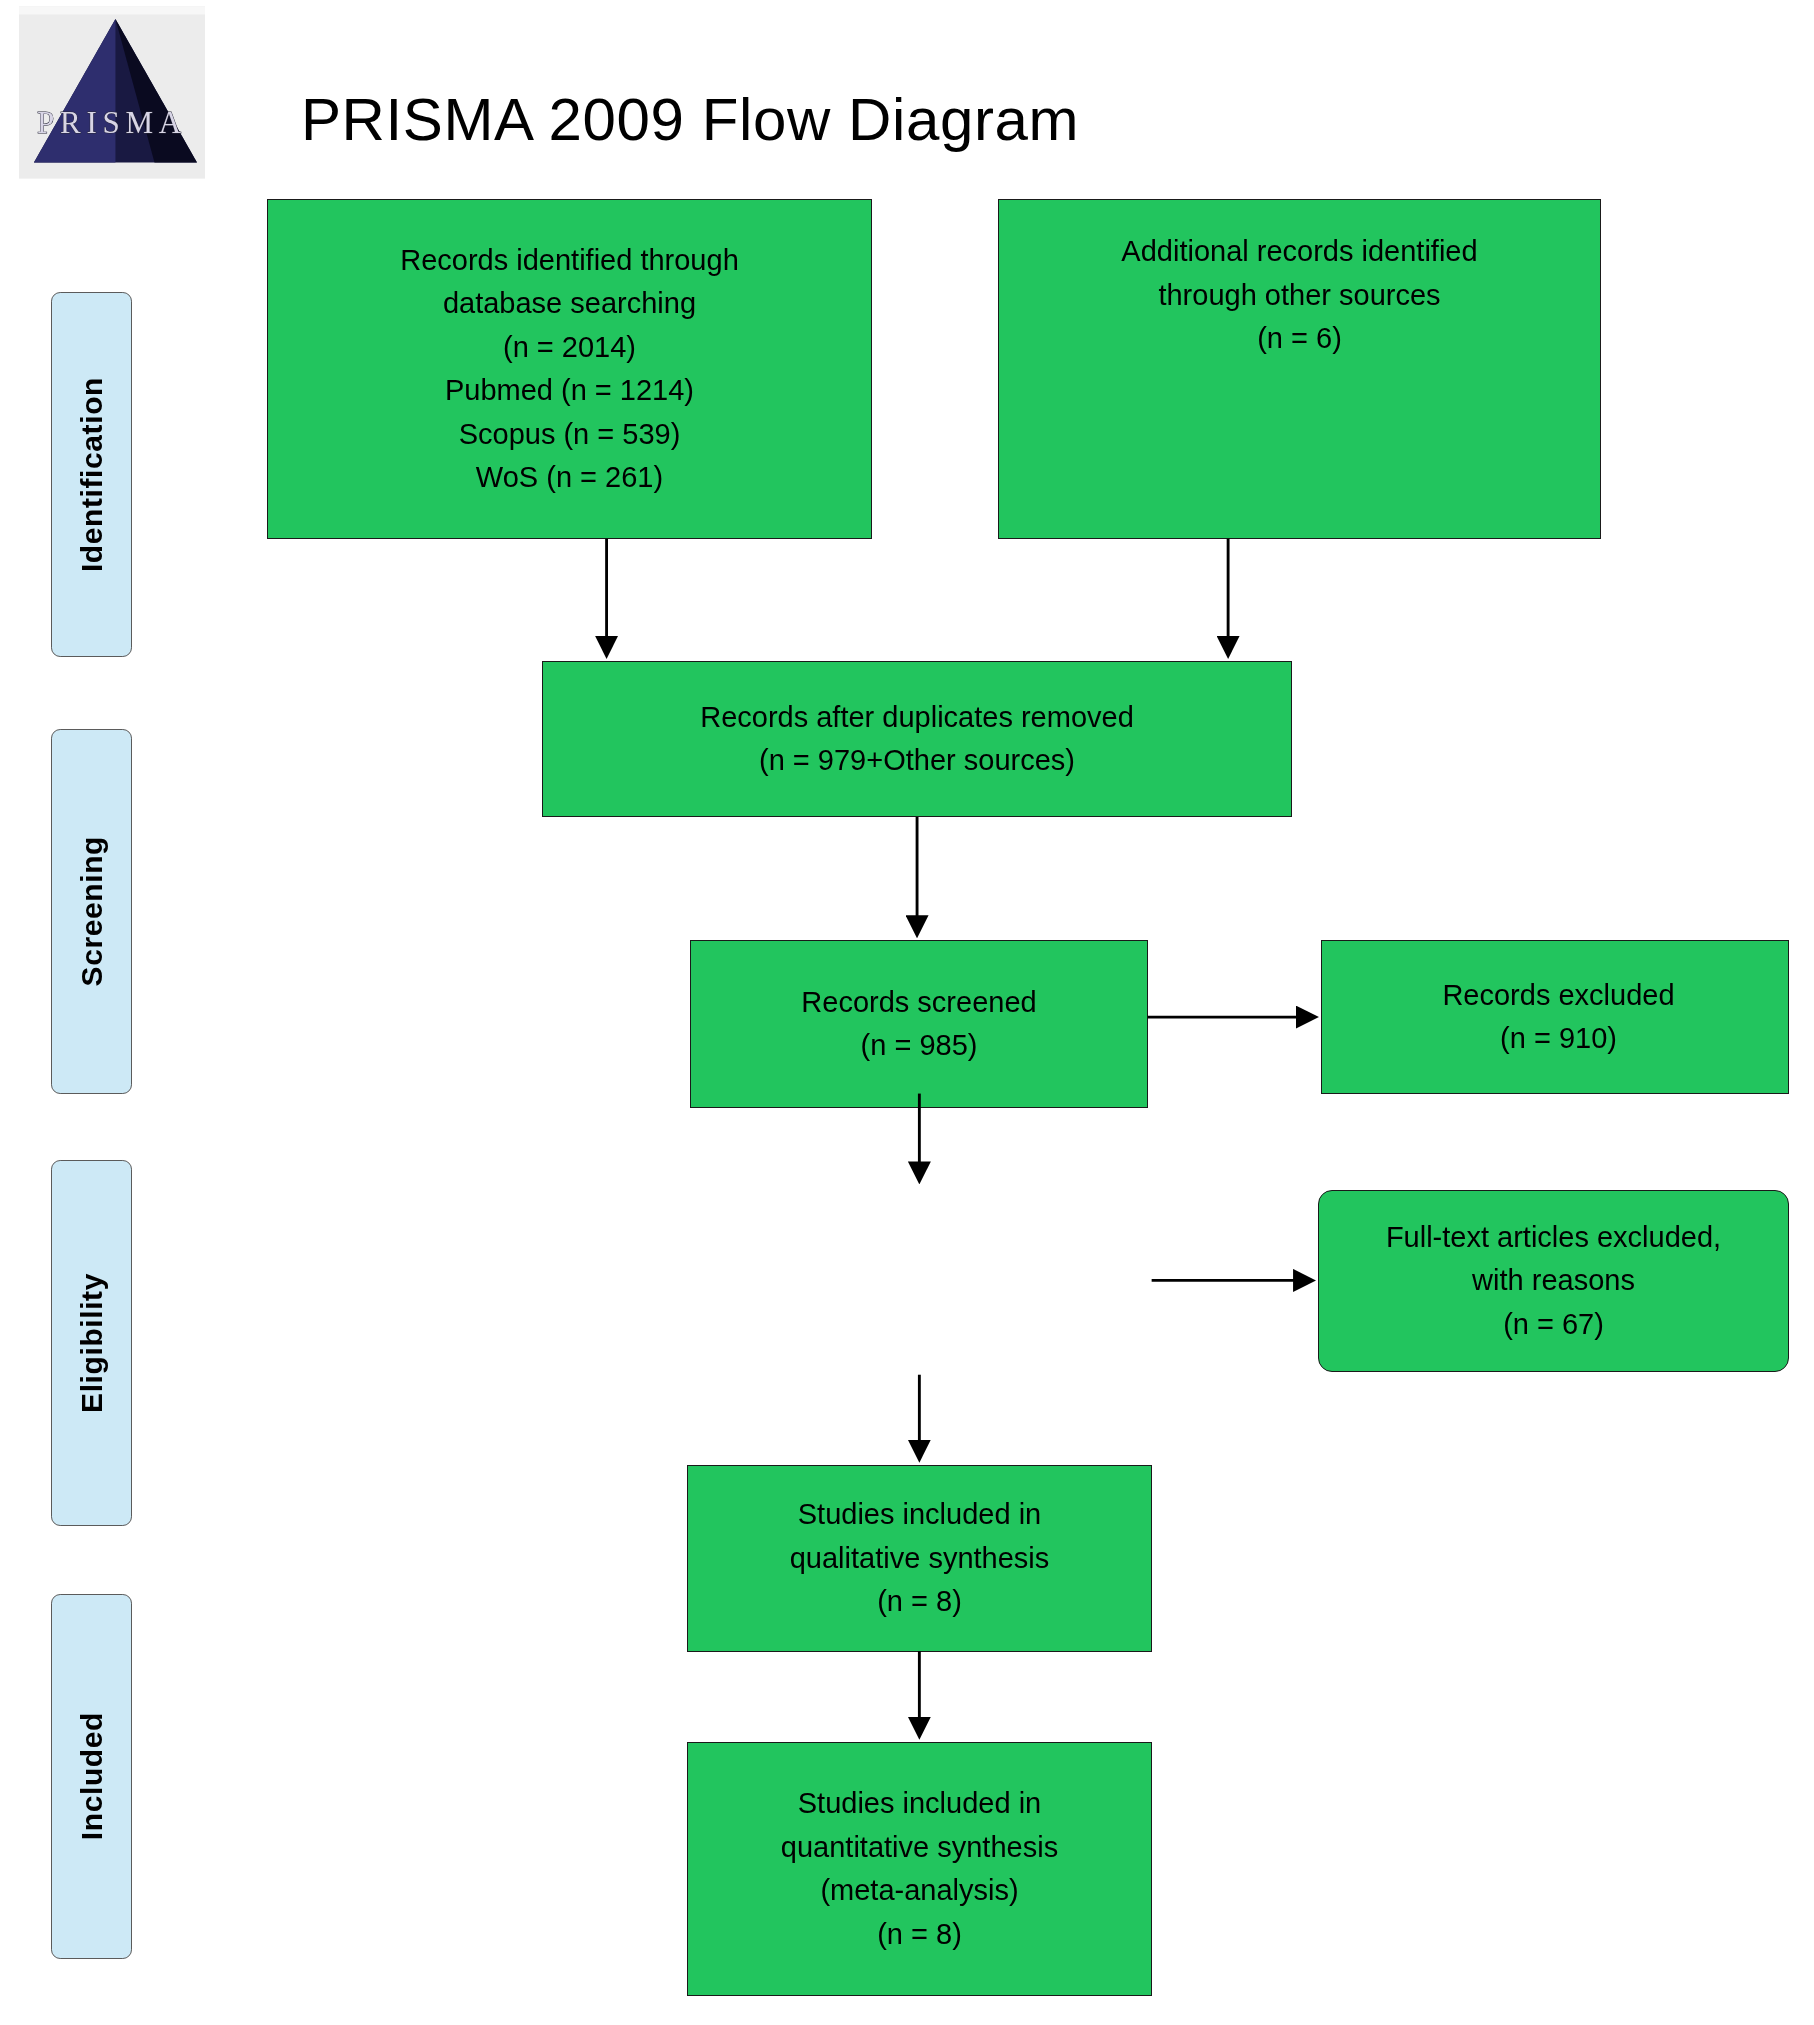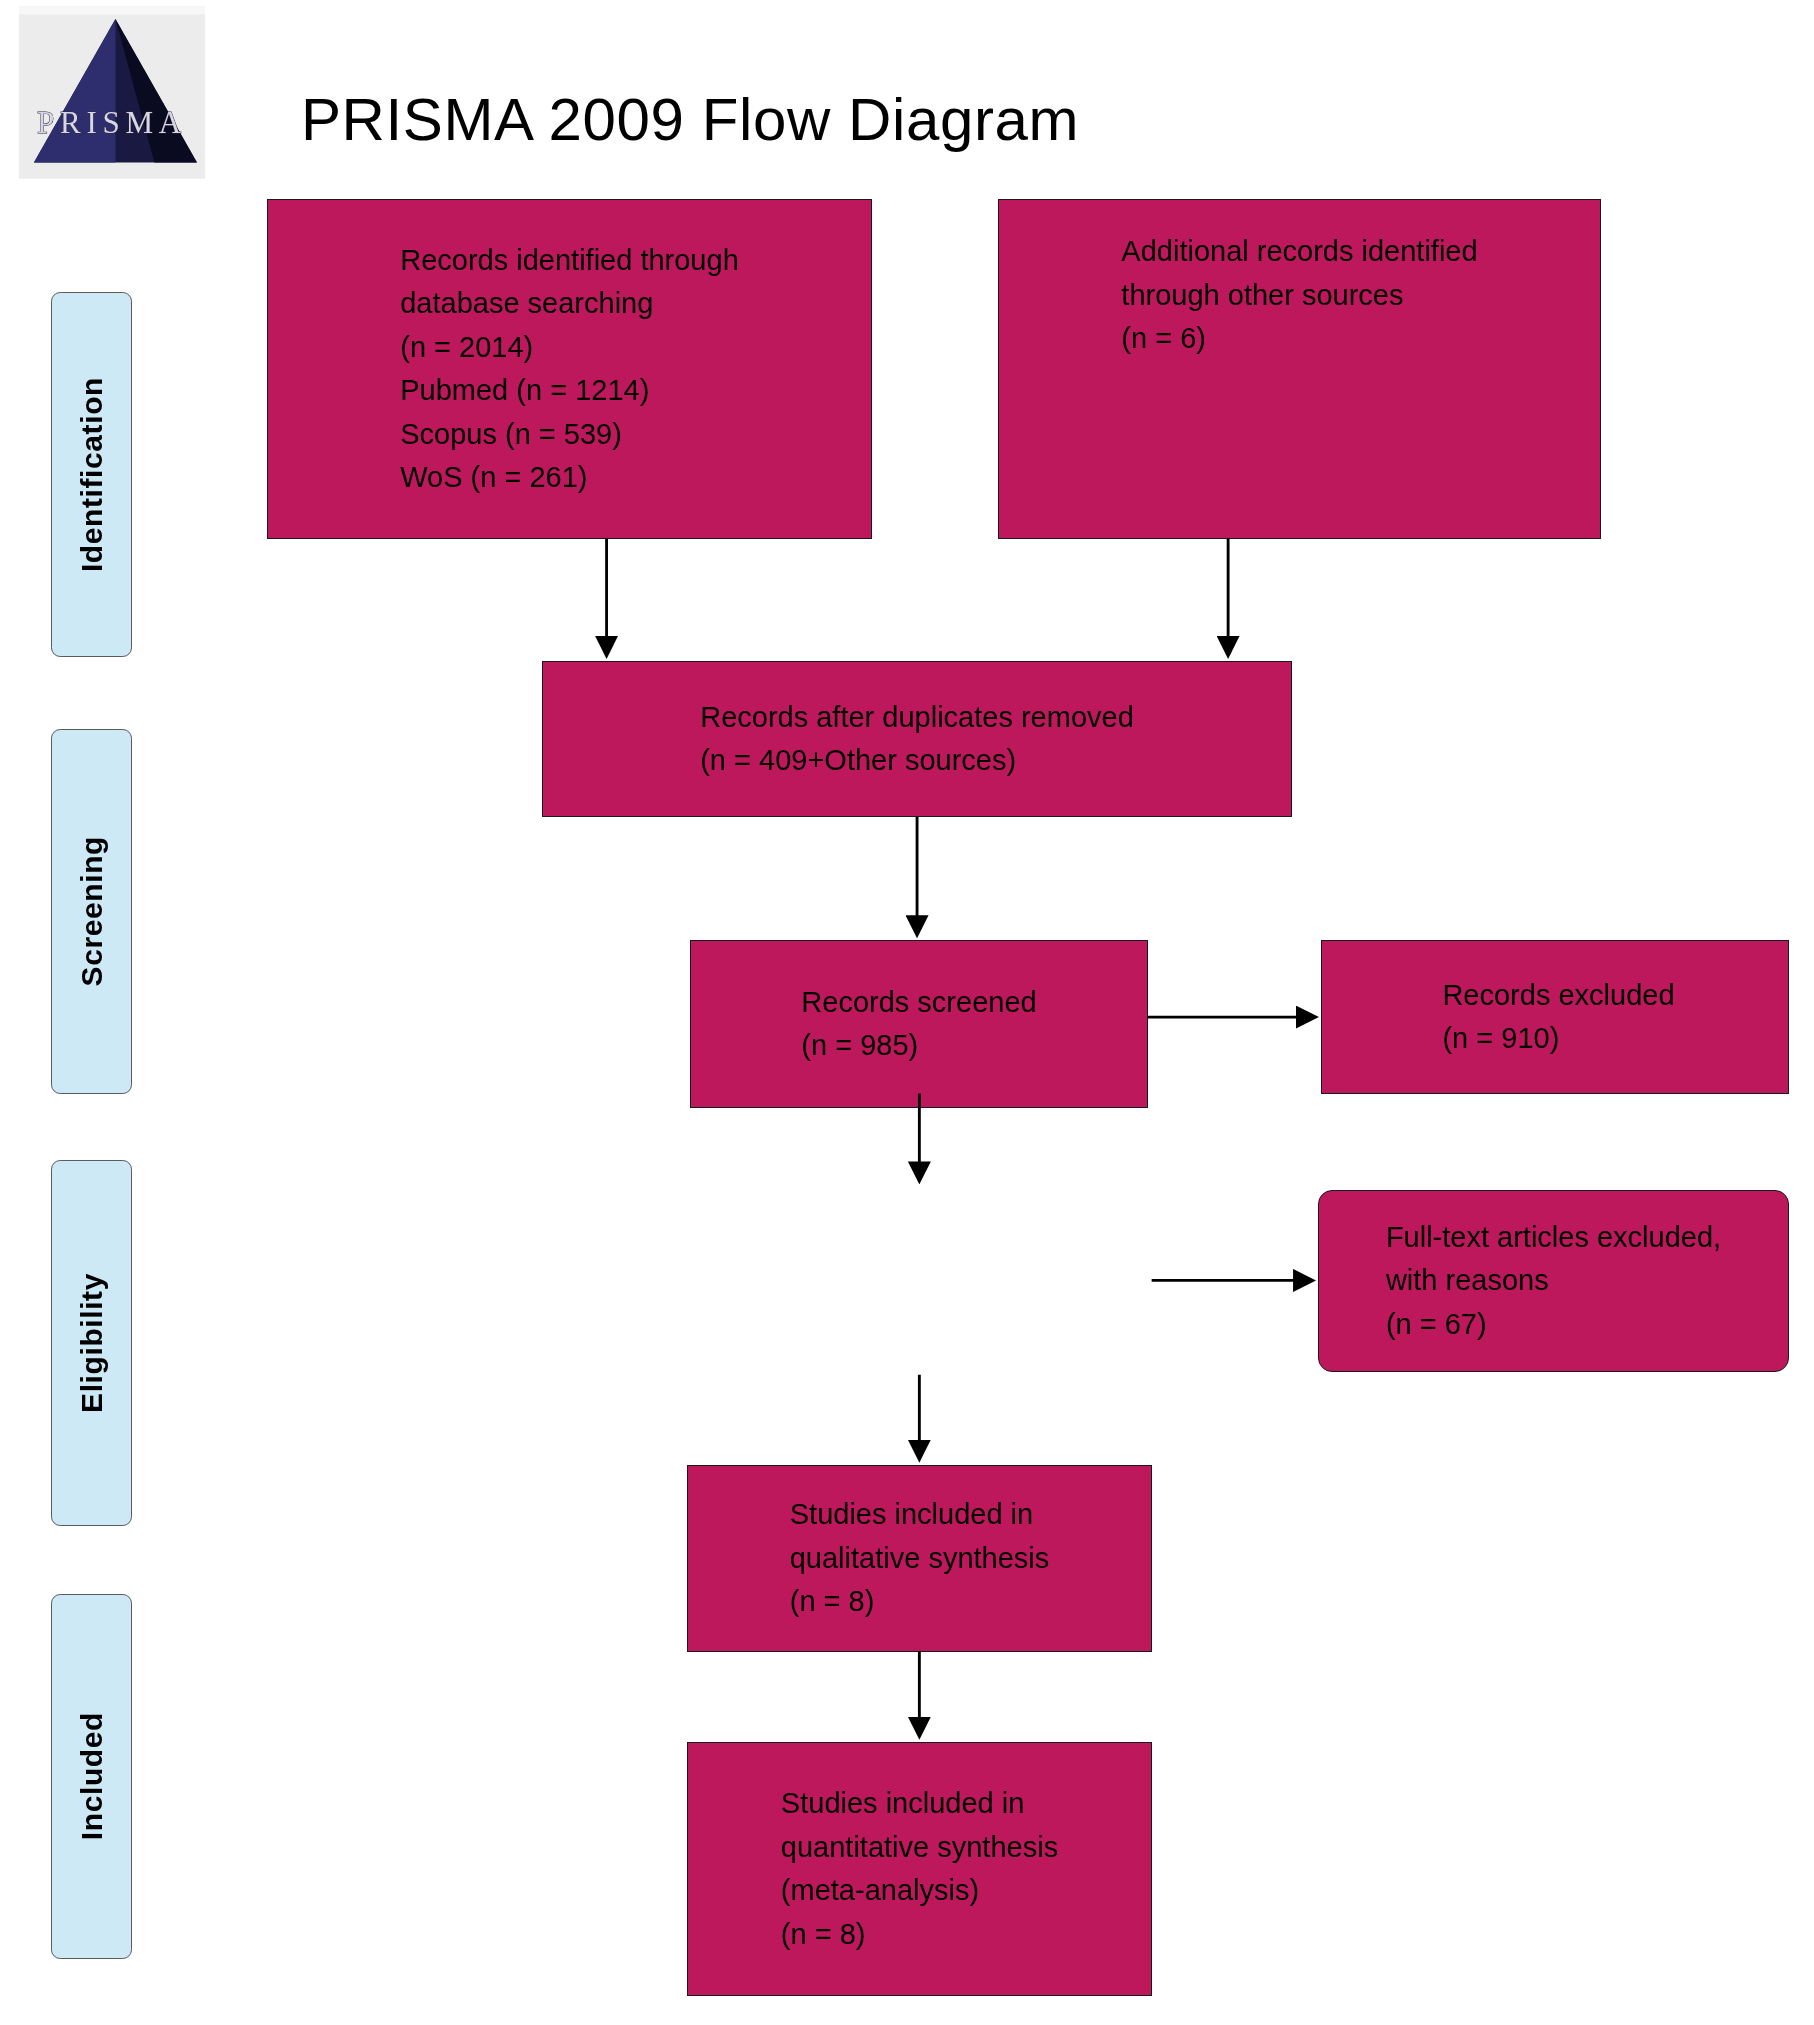--- a/index.html
+++ b/index.html
@@ -49,25 +49,26 @@
     letter-spacing: 0.6px;
   }
   #stage-identification { top: 292px;  height: 365px; }
   #stage-screening      { top: 729px; height: 365px; }
   #stage-eligibility    { top: 1160px; height: 366px; }
   #stage-included       { top: 1594px; height: 365px; }
 
   
   .fbox {
     position: absolute;
-    background: #be185d;
+    background: #22c55e;
     border: 1.7px solid #1a1a1a;
     display: flex;
     align-items: center;
     justify-content: center;
+    text-align: center;
     padding: 5.7px 14px;
   }
   .fbox .txt {
     white-space: pre-line;
     font-size: 29px;
     line-height: 1.5;
   }
   .fbox.top-align { align-items: flex-start; padding-top: 30px; margin-left: 37px; }
 
   #box-identified        { left: 267px;  top: 199px;  width: 605px; height: 340px; }
@@ -140,21 +141,21 @@
   </div>
 
   <div class="fbox top-align" id="box-additional">
     <div class="txt">Additional records identified
 through other sources
 (n = 6)</div>
   </div>
 
   <div class="fbox" id="box-duplicates">
     <div class="txt">Records after duplicates removed
-(n = 409+Other sources)</div>
+(n = 979+Other sources)</div>
   </div>
 
   <div class="fbox" id="box-screened">
     <div class="txt">Records screened
 (n = 985)</div>
   </div>
 
   <div class="fbox" id="box-excluded">
     <div class="txt">Records excluded
 (n = 910)</div>

